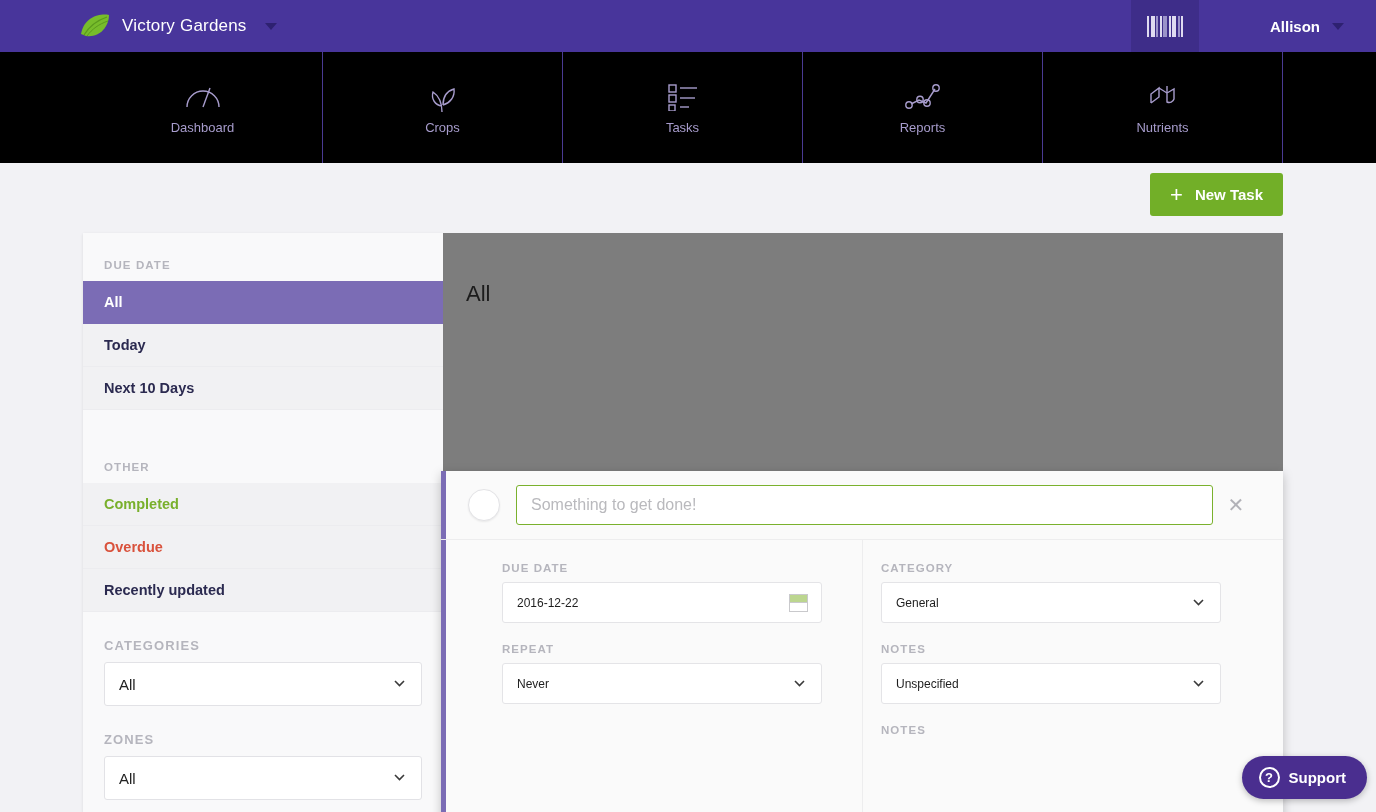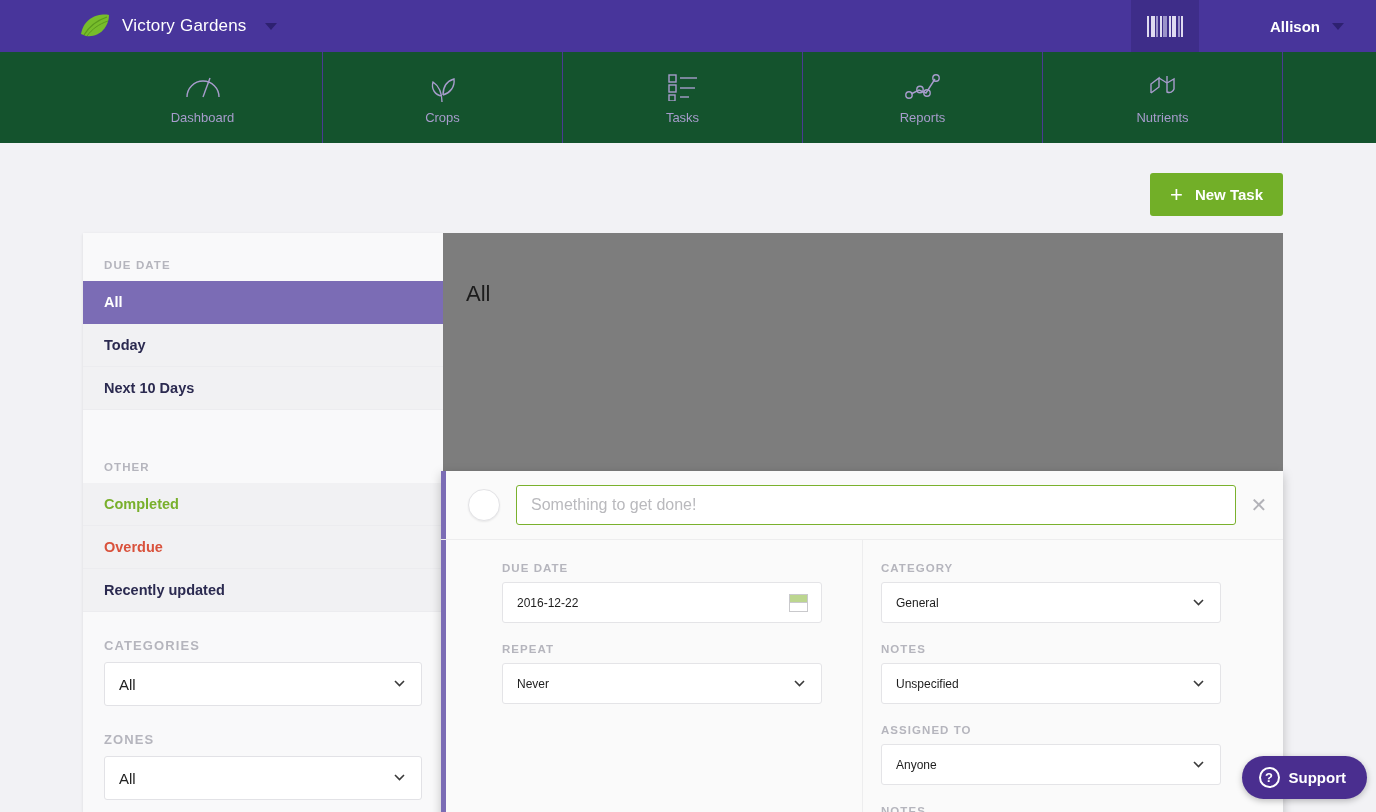--- a/index.html
+++ b/index.html
@@ -39,22 +39,22 @@
   .barcode i.w { width: 4px; }
   .barcode i.g { background: #9b93c9; }
   .user-menu {
     position: absolute; right: 32px; top: 0; height: 52px;
     display: flex; align-items: center; gap: 4px;
   }
   .user-name { color: #fff; font-size: 15px; font-weight: bold; }
 
   
   .nav {
-    position: absolute; left: 0; top: 52px; width: 1376px; height: 91px;
-    background: #14532d; display: flex;
+    position: absolute; left: 0; top: 52px; width: 1376px; height: 111px;
+    background: #000000; display: flex;
   }
   .nav-spacer { width: 83px; flex: none; }
   .nav-item {
     width: 240px; flex: none; position: relative;
     display: flex; flex-direction: column; align-items: center; justify-content: center;
     border-right: 1px solid #4a3a93; cursor: pointer;
   }
   .nav-item:first-of-type { border-left: 1px solid #4a3a93; }
   .nav-icon { height: 34px; display:flex; align-items:center; justify-content:center; margin-bottom: 6px; }
   .nav-label { color: #a79ccc; font-size: 13px; }
@@ -124,21 +124,21 @@
   .modal {
     position: absolute; left: 441px; top: 328px; width: 842px; height: 463px;
     background: #fafafa; box-shadow: 0 3px 10px rgba(0,0,0,.22);
   }
   .modal-edge {
     position: absolute; left: 0; top: 0; width: 5px; height: 463px;
     background: #7b6cb5;
   }
   .modal-head {
     position: absolute; left: 0; top: 0; width: 842px; height: 69px;
-    display: flex; align-items: center; padding: 0 11px 0 14px;
+    display: flex; align-items: center; padding: 0 34px 0 14px;
     border-bottom: 1px solid #ededee;
   }
   .check-circle {
     width: 32px; height: 32px; border-radius: 50%; background: #fff;
     border: 1px solid #e3e3e6; box-shadow: 0 1px 2px rgba(0,0,0,.07);
     flex: none; margin-left: 13px; cursor: pointer;
   }
   .title-input {
     flex: 1; height: 40px; margin-left: 16px; border: 1px solid #7ab12d;
     border-radius: 3px; padding: 0 14px; font-size: 16px; background: #fff;
@@ -399,31 +399,20 @@
             <div class="field-label">NOTES</div>
             <div class="input-box">
               <span>Unspecified</span>
               <span class="chev">
                 <svg width="11" height="7" viewBox="0 0 11 7" fill="none" stroke="#3a3a3a" stroke-width="1.6">
                     <path d="M1 1 L5.5 5.5 L10 1"></path>
                   </svg>
               </span>
             </div>
           </div>
-          <div class="field">
-            <div class="field-label">ASSIGNED TO</div>
-            <div class="input-box">
-              <span>Anyone</span>
-              <span class="chev">
-                <svg width="11" height="7" viewBox="0 0 11 7" fill="none" stroke="#3a3a3a" stroke-width="1.6">
-                    <path d="M1 1 L5.5 5.5 L10 1"></path>
-                  </svg>
-              </span>
-            </div>
-          </div>
           <div class="field" style="position:relative">
             <div class="field-label">NOTES</div>
 
           </div>
         </div>
       </div>
 
     </div>
 
   </div>

